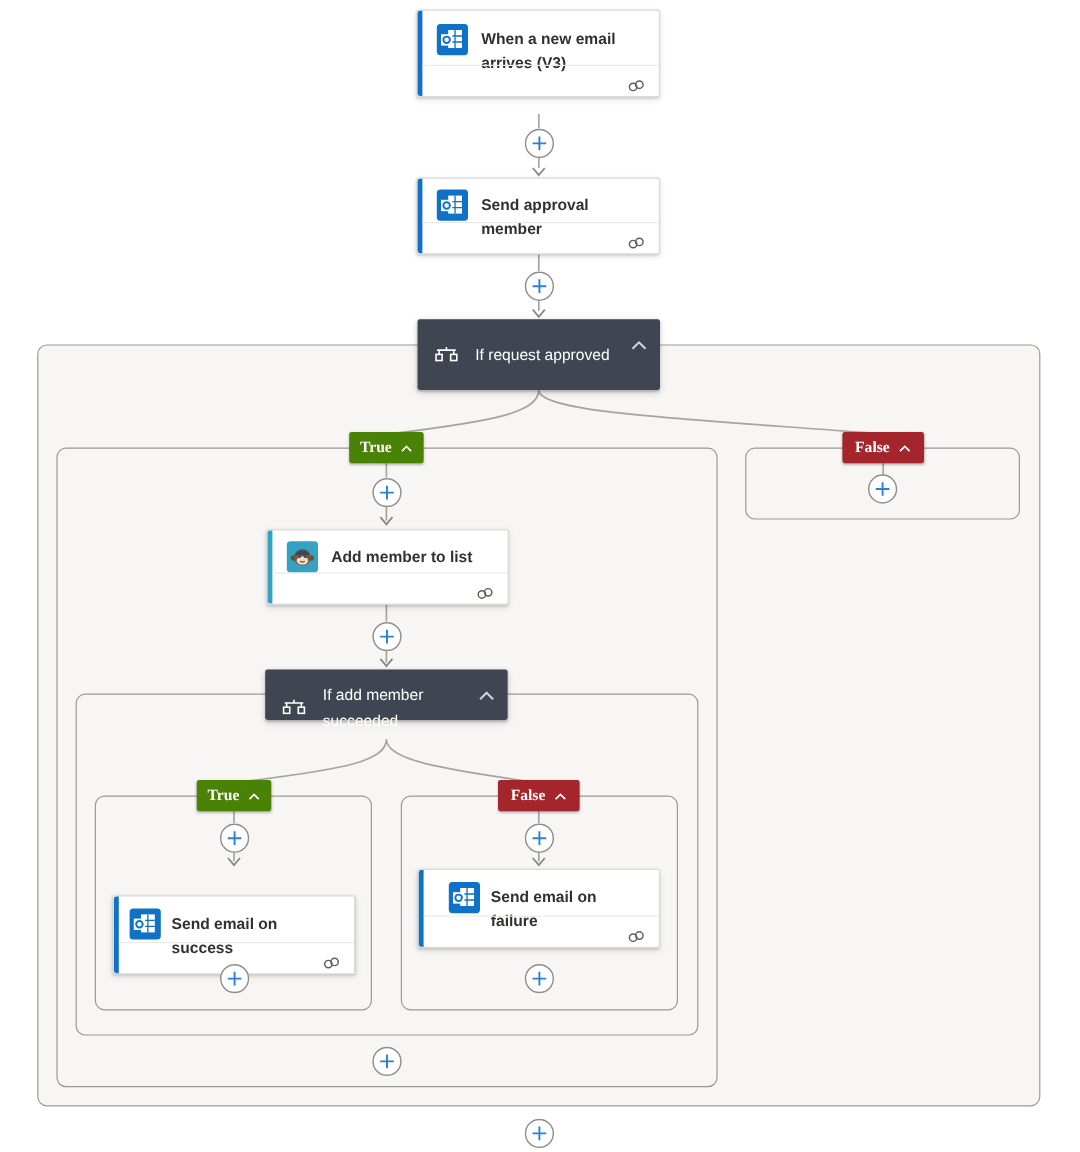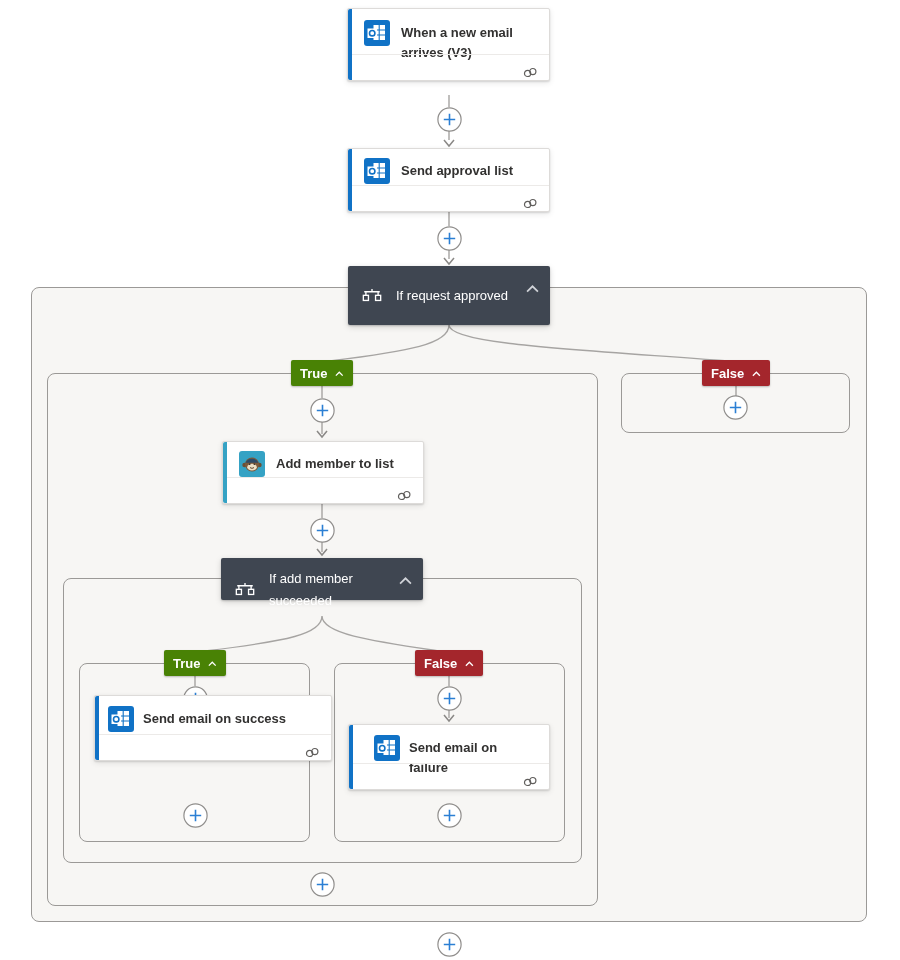--- a/index.html
+++ b/index.html
@@ -38,21 +38,21 @@
     box-sizing:border-box;color:#ffffff;cursor:pointer;
   }
   .cond-head{display:flex;align-items:center;padding:10px 30px 10px 14px;min-height:39px;}
   .cond-icon{flex:0 0 20px;width:20px;height:16px;display:inline-flex;}
   .cond-title{margin-left:14px;font-size:13px;font-weight:400;line-height:22px;}
   .cond-chevron{position:absolute;right:11px;top:13px;width:13px;height:8px;cursor:pointer;}
   
   .badge{
     position:absolute;height:26px;border-radius:2px;display:flex;align-items:center;
     justify-content:center;gap:8px;color:#fff;font-size:13px;font-weight:700;
-    box-shadow:0 1px 2px rgba(0,0,0,.25);cursor:pointer;padding:0 9px;box-sizing:border-box;
+    box-shadow:0 1px 2px rgba(0,0,0,.25);cursor:pointer;padding:0 9px;box-sizing:border-box;font-family:Liberation Serif, serif;
   }
   .badge.true{background:var(--true-badge,#498205);}
   .badge.false{background:var(--false-badge,#a4262c);text-align:right;}
   .badge svg{display:block;}
   
   .plus{
     position:absolute;width:25px;height:25px;padding:0;border:none;background:transparent;cursor:pointer;
   }
   .plus svg{display:block;}
 </style>
@@ -126,21 +126,21 @@
     <span class="accent" style="background:var(--outlook-accent,#1072c6)"></span>
     <div class="card-head" style="padding-top:9px">
       <span class="node-icon" style="background:var(--outlook-accent,#1072c6)">
         <svg width="26" height="26" viewBox="0 0 26 26">
           <rect x="9.5" y="5" width="11.5" height="15" fill="#fff"></rect>
           <path d="M9.5,10 H21 M9.5,15 H21 M15.2,5 V20" stroke="#1072c6" stroke-width="1.1"></path>
           <rect x="3.5" y="8.5" width="9.5" height="9.5" fill="#fff"></rect>
           <circle cx="8.2" cy="13.2" r="2.7" fill="none" stroke="#1072c6" stroke-width="1.6"></circle>
         </svg>
       </span>
-      <span class="card-title">Send approval list</span>
+      <span class="card-title">Send approval member</span>
     </div>
     <div class="card-foot">
       <span class="link-ic">
         <svg width="15" height="11" viewBox="0 0 15 11">
           <circle cx="4.6" cy="6.4" r="3.1" fill="none" stroke="#605e5c" stroke-width="1.2"></circle>
           <circle cx="9.8" cy="4.6" r="3.1" fill="none" stroke="#605e5c" stroke-width="1.2"></circle>
         </svg>
       </span>
     </div>
   </div>
@@ -275,21 +275,21 @@
     </svg>
   </button>
 
   <button class="plus" style="left:437px;top:686px">
     <svg width="25" height="25" viewBox="0 0 25 25">
       <circle cx="12.5" cy="12.5" r="11.6" fill="#fff" stroke="#908e8c" stroke-width="1.2"></circle>
       <path d="M12.5,6.8 V18.2 M6.8,12.5 H18.2" stroke="var(--plus-blue,#2b7fd4)" stroke-width="1.6"></path>
     </svg>
   </button>
 
-  <div class="card" style="left:94px;top:695px;width:238px;height:66px">
+  <div class="card" style="left:94px;top:746px;width:202px;height:66px">
     <span class="accent" style="background:var(--outlook-accent,#1072c6)"></span>
     <div class="card-head" style="padding-top:10px;padding-left:13px">
       <span class="node-icon" style="background:var(--outlook-accent,#1072c6)">
         <svg width="26" height="26" viewBox="0 0 26 26">
           <rect x="9.5" y="5" width="11.5" height="15" fill="#fff"></rect>
           <path d="M9.5,10 H21 M9.5,15 H21 M15.2,5 V20" stroke="#1072c6" stroke-width="1.1"></path>
           <rect x="3.5" y="8.5" width="9.5" height="9.5" fill="#fff"></rect>
           <circle cx="8.2" cy="13.2" r="2.7" fill="none" stroke="#1072c6" stroke-width="1.6"></circle>
         </svg>
       </span>

